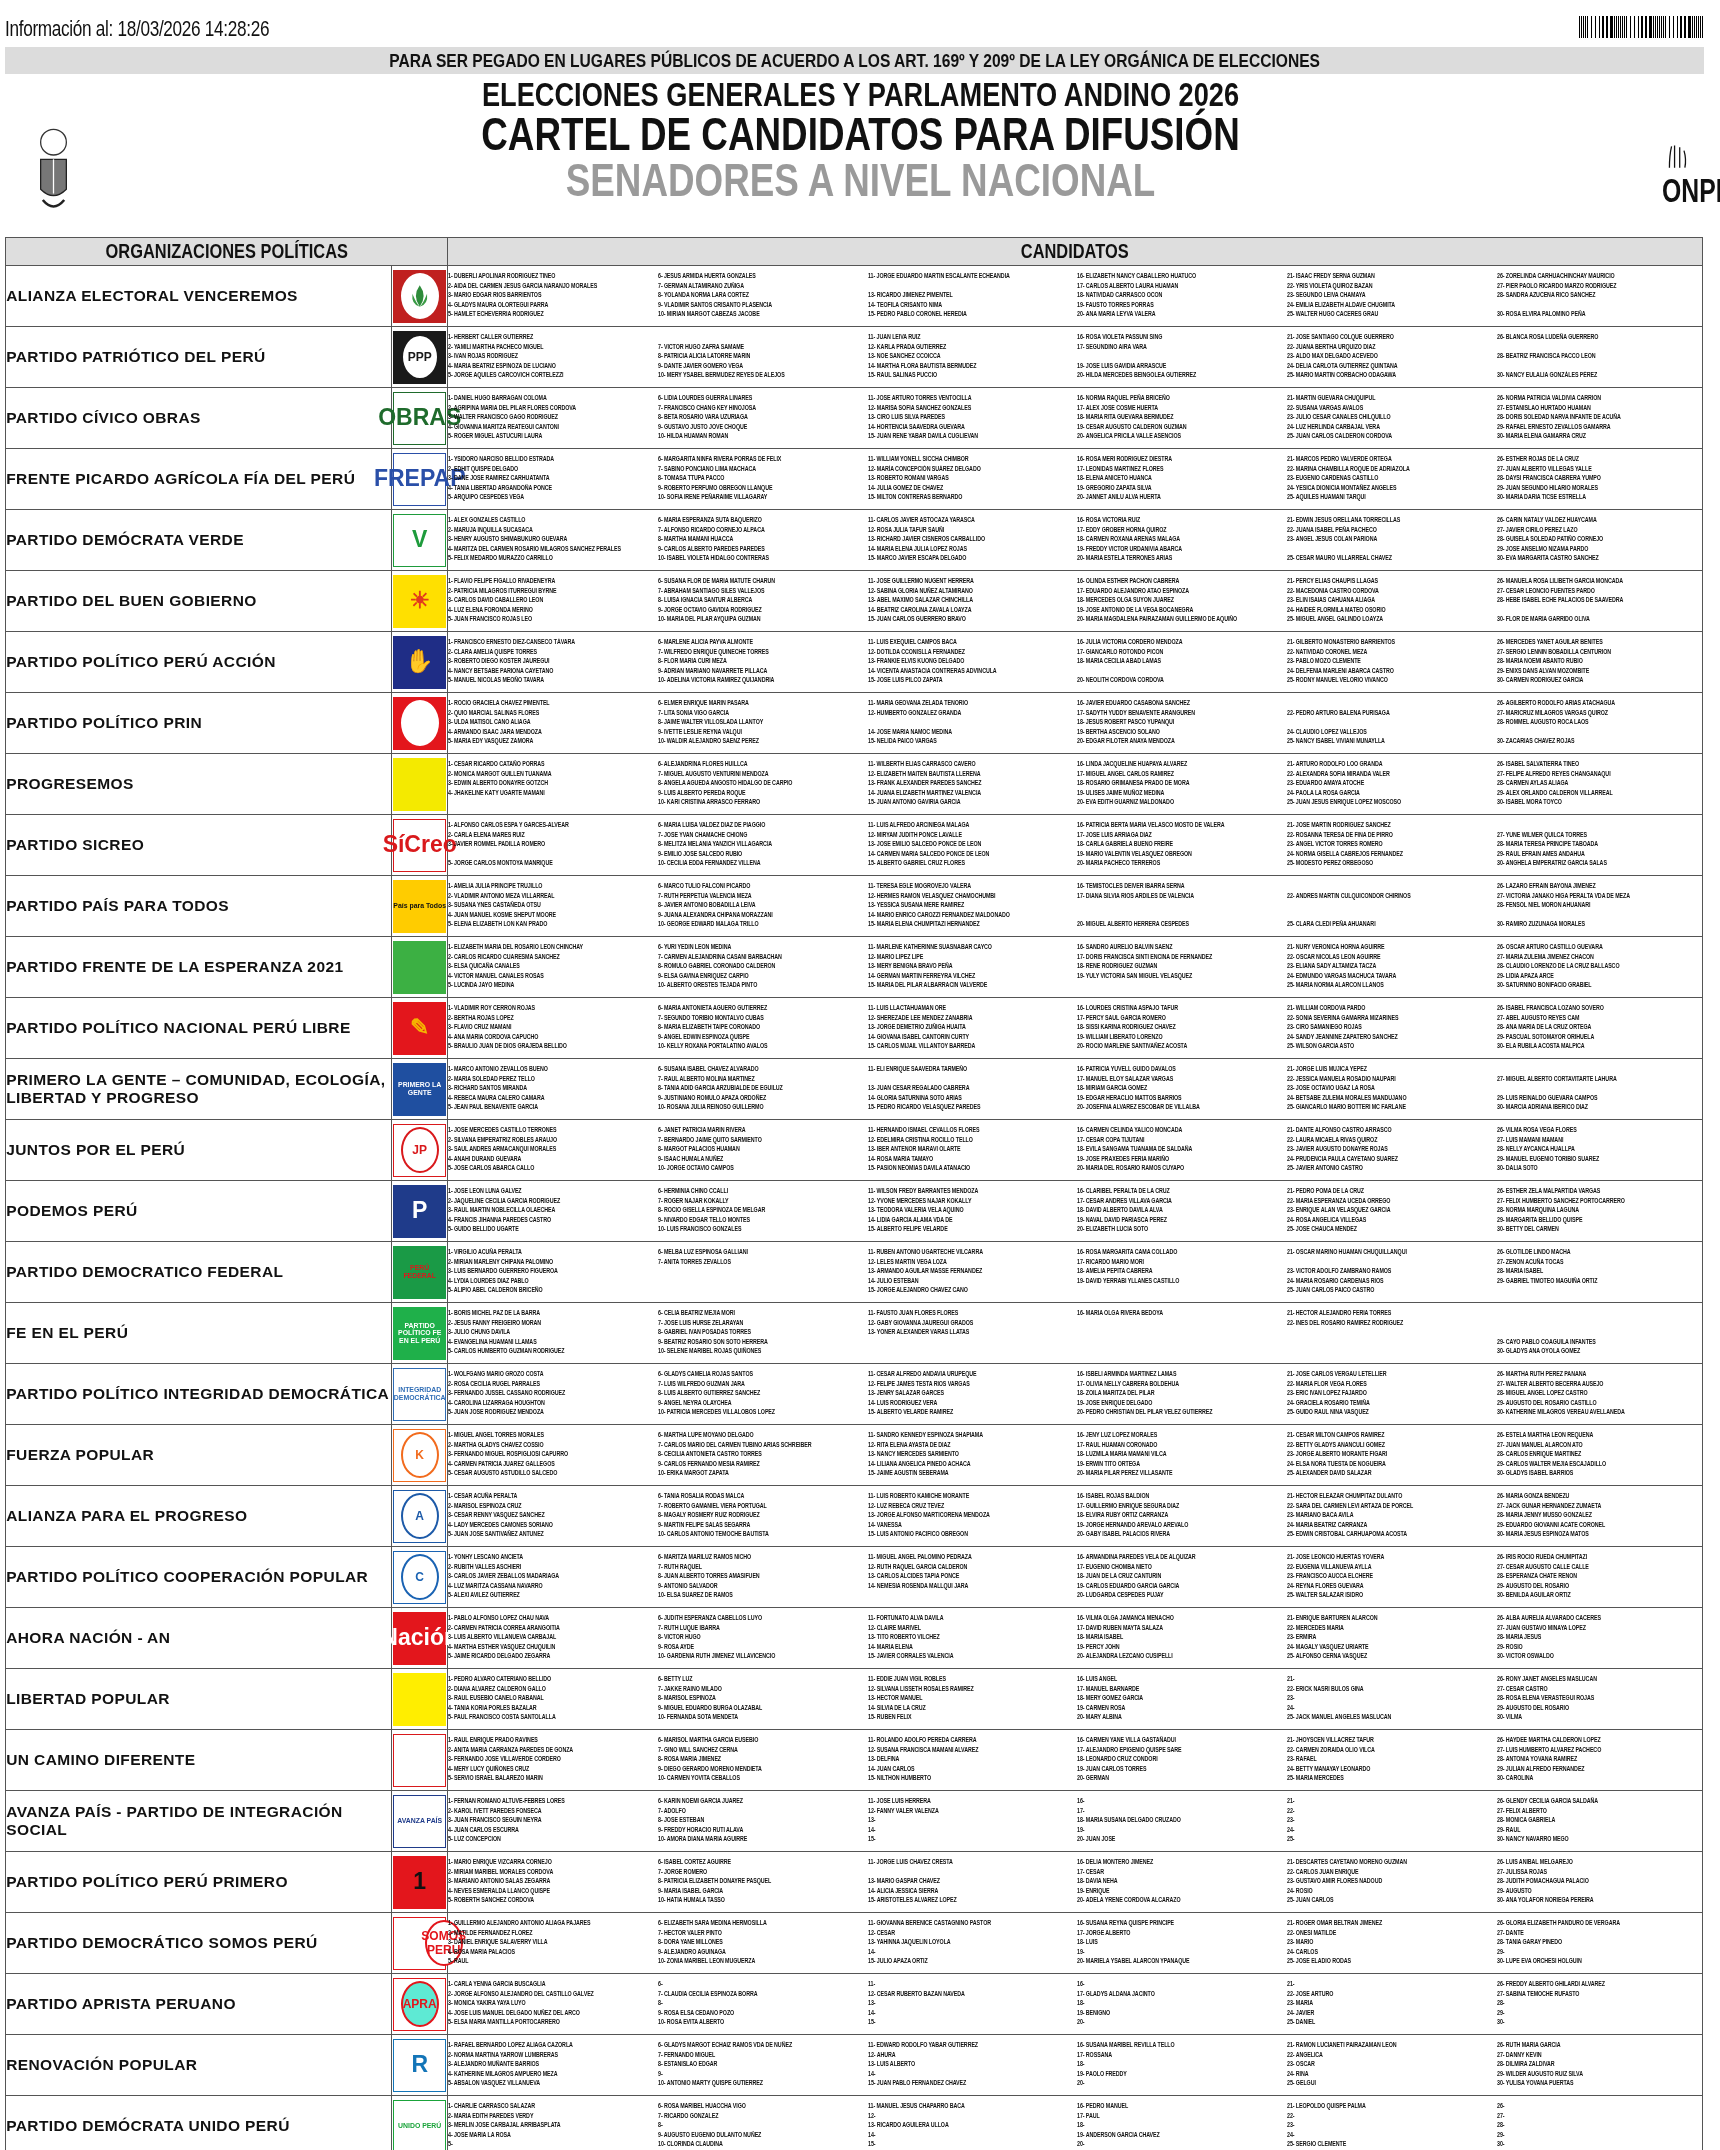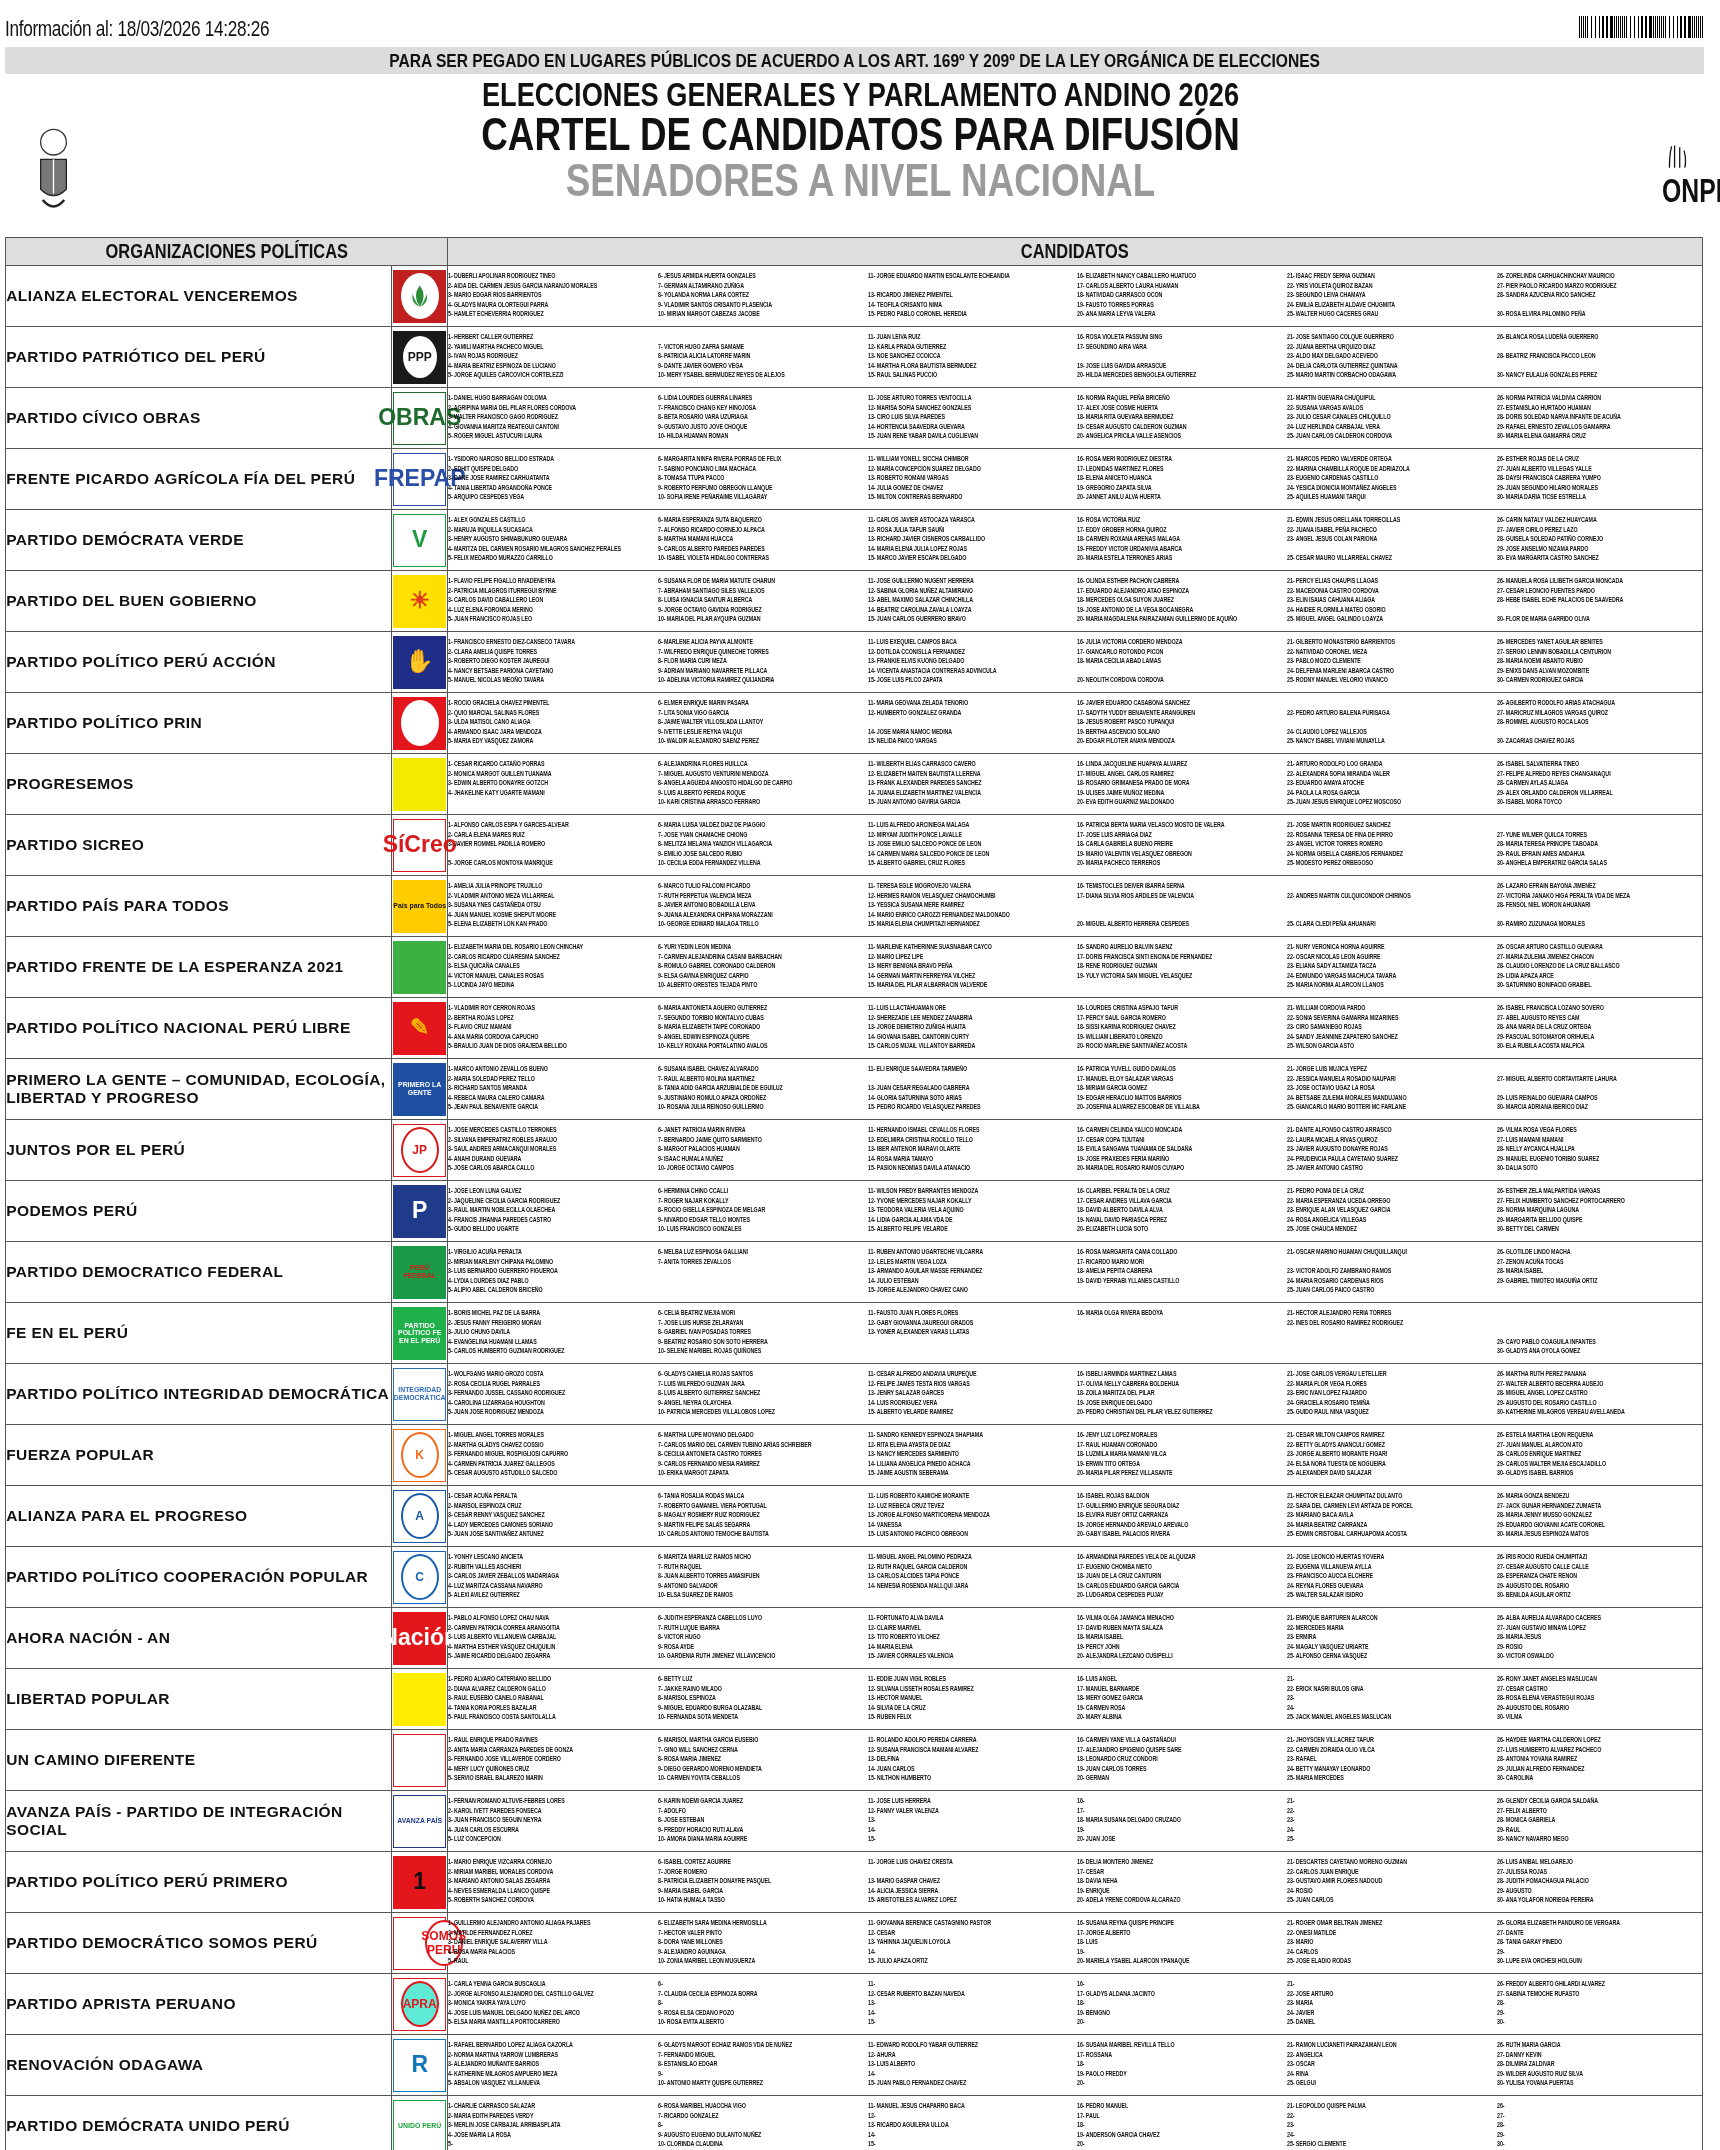--- a/index.html
+++ b/index.html
@@ -1288,21 +1288,21 @@
             <div class="c">25- DANIEL</div>
             <div class="c">26- FREDDY ALBERTO GHILARDI ALVAREZ</div>
             <div class="c">27- SABINA TEMOCHE RUFASTO</div>
             <div class="c">28- </div>
             <div class="c">29- </div>
             <div class="c">30- </div>
           </div>
         </td>
       </tr>
       <tr class="prow" style="height: 61px;">
-        <td class="pname">RENOVACIÓN ODAGAWA</td>
+        <td class="pname">RENOVACIÓN POPULAR</td>
         <td class="logo">
           <div class="lg" style="background: rgb(255, 255, 255); color: rgb(19, 117, 184); border: 1.3px solid rgb(19, 117, 184);">
             <span style="font-size: 23px; text-align: center; line-height: 1.1;">R</span>
           </div>
         </td>
         <td class="cands">
           <div class="grid">
             <div class="c">1- RAFAEL BERNARDO LOPEZ ALIAGA CAZORLA</div>
             <div class="c">2- NORMA MARTINA YARROW LUMBRERAS</div>
             <div class="c">3- ALEJANDRO MUÑANTE BARRIOS</div>

